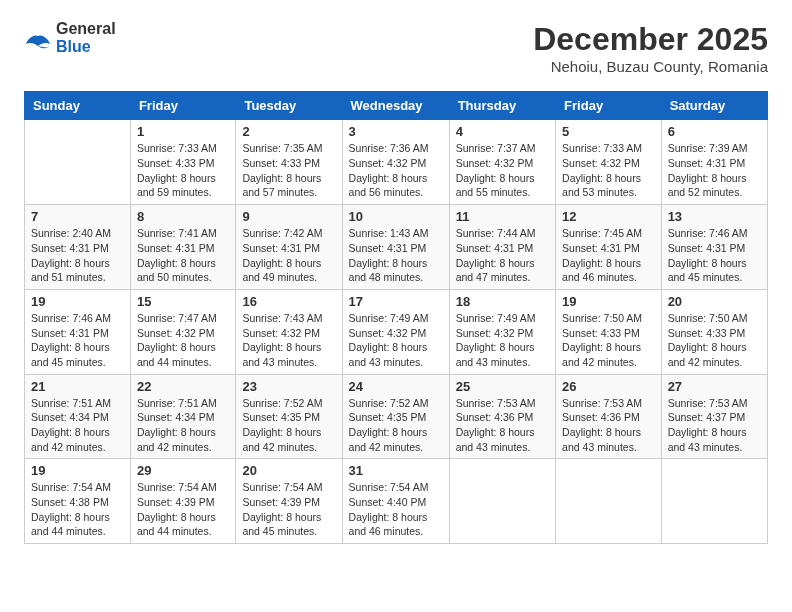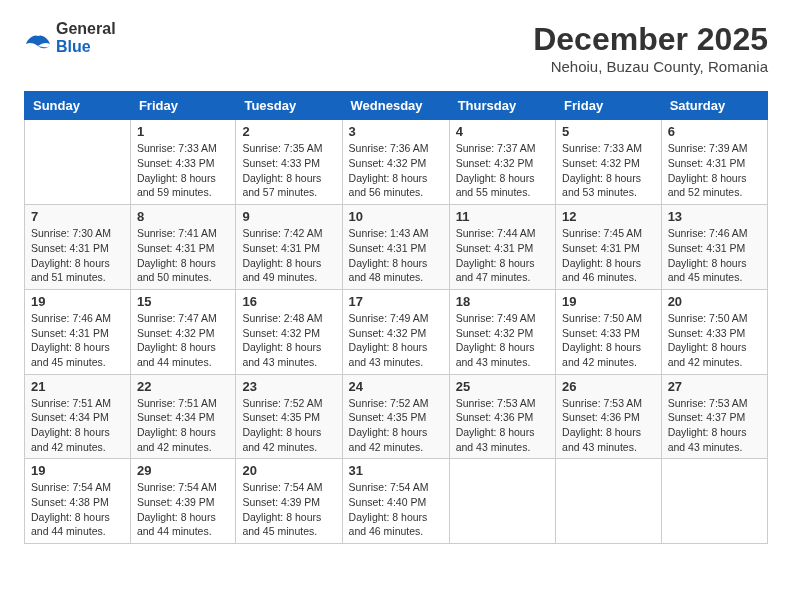--- a/index.html
+++ b/index.html
@@ -153,21 +153,21 @@
           <div class="day-info"><span>Sunrise: 7:33 AM</span><br><span>Sunset: 4:32 PM</span><br><span>Daylight: 8 hours and 53 minutes.</span></div>
         </td>
         <td>
           <span class="day-number">6</span>
           <div class="day-info"><span>Sunrise: 7:39 AM</span><br><span>Sunset: 4:31 PM</span><br><span>Daylight: 8 hours and 52 minutes.</span></div>
         </td>
       </tr>
       <tr>
         <td>
           <span class="day-number">7</span>
-          <div class="day-info"><span>Sunrise: 7:30 AM</span><br><span>Sunset: 4:31 PM</span><br><span>Daylight: 8 hours and 51 minutes.</span></div>
+          <div class="day-info"><span>Sunrise: 2:40 AM</span><br><span>Sunset: 4:31 PM</span><br><span>Daylight: 8 hours and 51 minutes.</span></div>
         </td>
         <td>
           <span class="day-number">8</span>
           <div class="day-info"><span>Sunrise: 7:41 AM</span><br><span>Sunset: 4:31 PM</span><br><span>Daylight: 8 hours and 50 minutes.</span></div>
         </td>
         <td>
           <span class="day-number">9</span>
           <div class="day-info"><span>Sunrise: 7:42 AM</span><br><span>Sunset: 4:31 PM</span><br><span>Daylight: 8 hours and 49 minutes.</span></div>
         </td>
         <td>
@@ -191,21 +191,21 @@
         <td>
           <span class="day-number">19</span>
           <div class="day-info"><span>Sunrise: 7:46 AM</span><br><span>Sunset: 4:31 PM</span><br><span>Daylight: 8 hours and 45 minutes.</span></div>
         </td>
         <td>
           <span class="day-number">15</span>
           <div class="day-info"><span>Sunrise: 7:47 AM</span><br><span>Sunset: 4:32 PM</span><br><span>Daylight: 8 hours and 44 minutes.</span></div>
         </td>
         <td>
           <span class="day-number">16</span>
-          <div class="day-info"><span>Sunrise: 2:48 AM</span><br><span>Sunset: 4:32 PM</span><br><span>Daylight: 8 hours and 43 minutes.</span></div>
+          <div class="day-info"><span>Sunrise: 7:43 AM</span><br><span>Sunset: 4:32 PM</span><br><span>Daylight: 8 hours and 43 minutes.</span></div>
         </td>
         <td>
           <span class="day-number">17</span>
           <div class="day-info"><span>Sunrise: 7:49 AM</span><br><span>Sunset: 4:32 PM</span><br><span>Daylight: 8 hours and 43 minutes.</span></div>
         </td>
         <td>
           <span class="day-number">18</span>
           <div class="day-info"><span>Sunrise: 7:49 AM</span><br><span>Sunset: 4:32 PM</span><br><span>Daylight: 8 hours and 43 minutes.</span></div>
         </td>
         <td>

